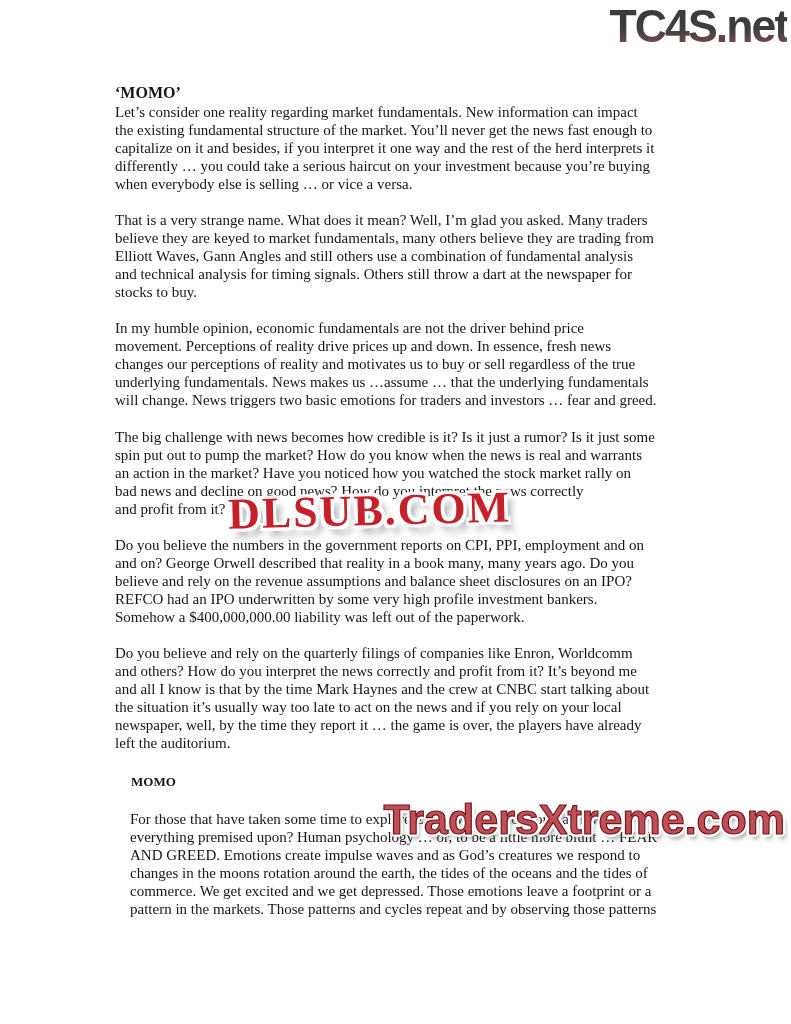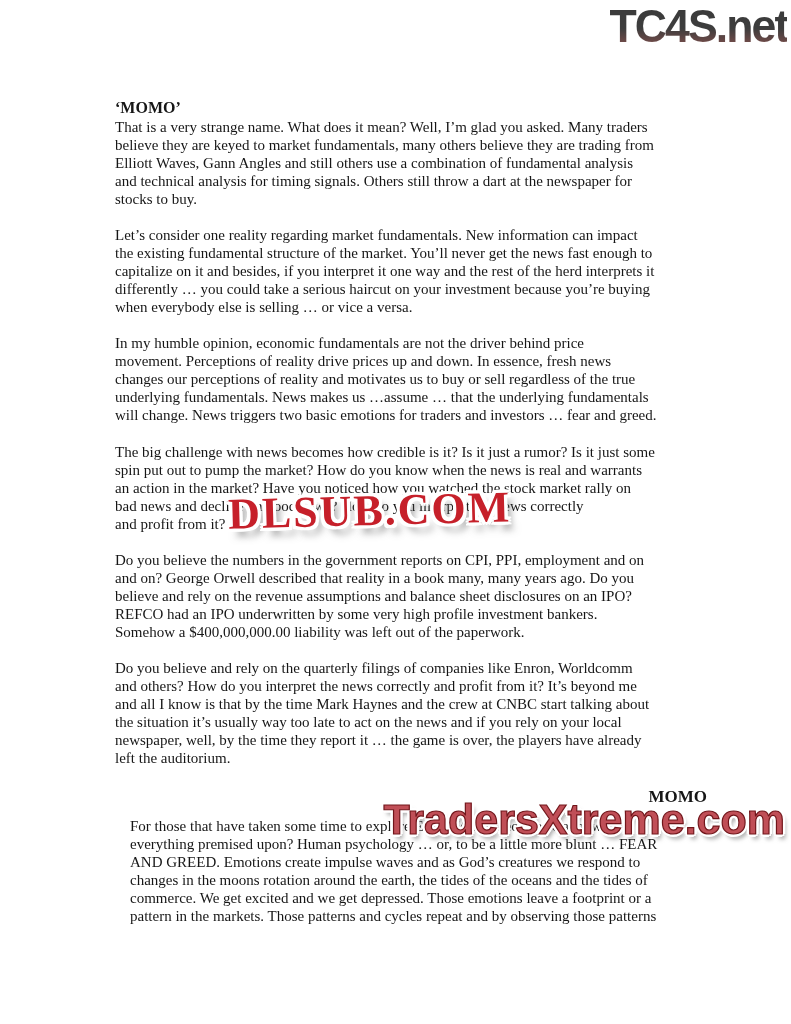--- a/index.html
+++ b/index.html
@@ -28,36 +28,35 @@
     -webkit-background-clip: text;
     background-clip: text;
     color: transparent;
     transform: scaleX(0.97);
     transform-origin: right top;
   }
 
   
   .content {
     position: absolute;
-    left: 115px; top: 97px;
+    left: 115px; top: 82px;
     width: 600px;
     color: #161616;
   }
   .content h1 {
     font-size: 16px;
     line-height: 21px;
     margin: 0;
     font-weight: bold;
   }
   .content h2 {
-    font-size: 17px;
+    font-size: 13px;
     line-height: 24px;
-    margin: 8px;
+    margin: 16px;
     font-weight: bold;
-    text-align: right;
   }
   .content p {
     font-size: 15px;
     line-height: 18px;
     margin: 0 0 18px 0;
     white-space: pre-line;
   }
   .content p.gap2 { margin-bottom: 19px; }
   .content p.last { margin-bottom: 0; margin-left: 15px; }
 
@@ -100,31 +99,31 @@
 <body>
 
 <div class="page">
 
   <div class="tc4s">TC4S.net</div>
 
   <div class="content">
 
     <h1>‘MOMO’</h1>
 
+    <p>Let’s consider one reality regarding market fundamentals. New information can impact
+the existing fundamental structure of the market. You’ll never get the news fast enough to
+capitalize on it and besides, if you interpret it one way and the rest of the herd interprets it
+differently … you could take a serious haircut on your investment because you’re buying
+when everybody else is selling … or vice a versa.</p>
+
     <p>That is a very strange name. What does it mean? Well, I’m glad you asked. Many traders
 believe they are keyed to market fundamentals, many others believe they are trading from
 Elliott Waves, Gann Angles and still others use a combination of fundamental analysis
 and technical analysis for timing signals. Others still throw a dart at the newspaper for
 stocks to buy.</p>
-
-    <p>Let’s consider one reality regarding market fundamentals. New information can impact
-the existing fundamental structure of the market. You’ll never get the news fast enough to
-capitalize on it and besides, if you interpret it one way and the rest of the herd interprets it
-differently … you could take a serious haircut on your investment because you’re buying
-when everybody else is selling … or vice a versa.</p>
 
     <p class="gap2">In my humble opinion, economic fundamentals are not the driver behind price
 movement. Perceptions of reality drive prices up and down. In essence, fresh news
 changes our perceptions of reality and motivates us to buy or sell regardless of the true
 underlying fundamentals. News makes us …assume … that the underlying fundamentals
 will change. News triggers two basic emotions for traders and investors … fear and greed.</p>
 
     <p>The big challenge with news becomes how credible is it? Is it just a rumor? Is it just some
 spin put out to pump the market? How do you know when the news is real and warrants
 an action in the market? Have you noticed how you watched the stock market rally on

